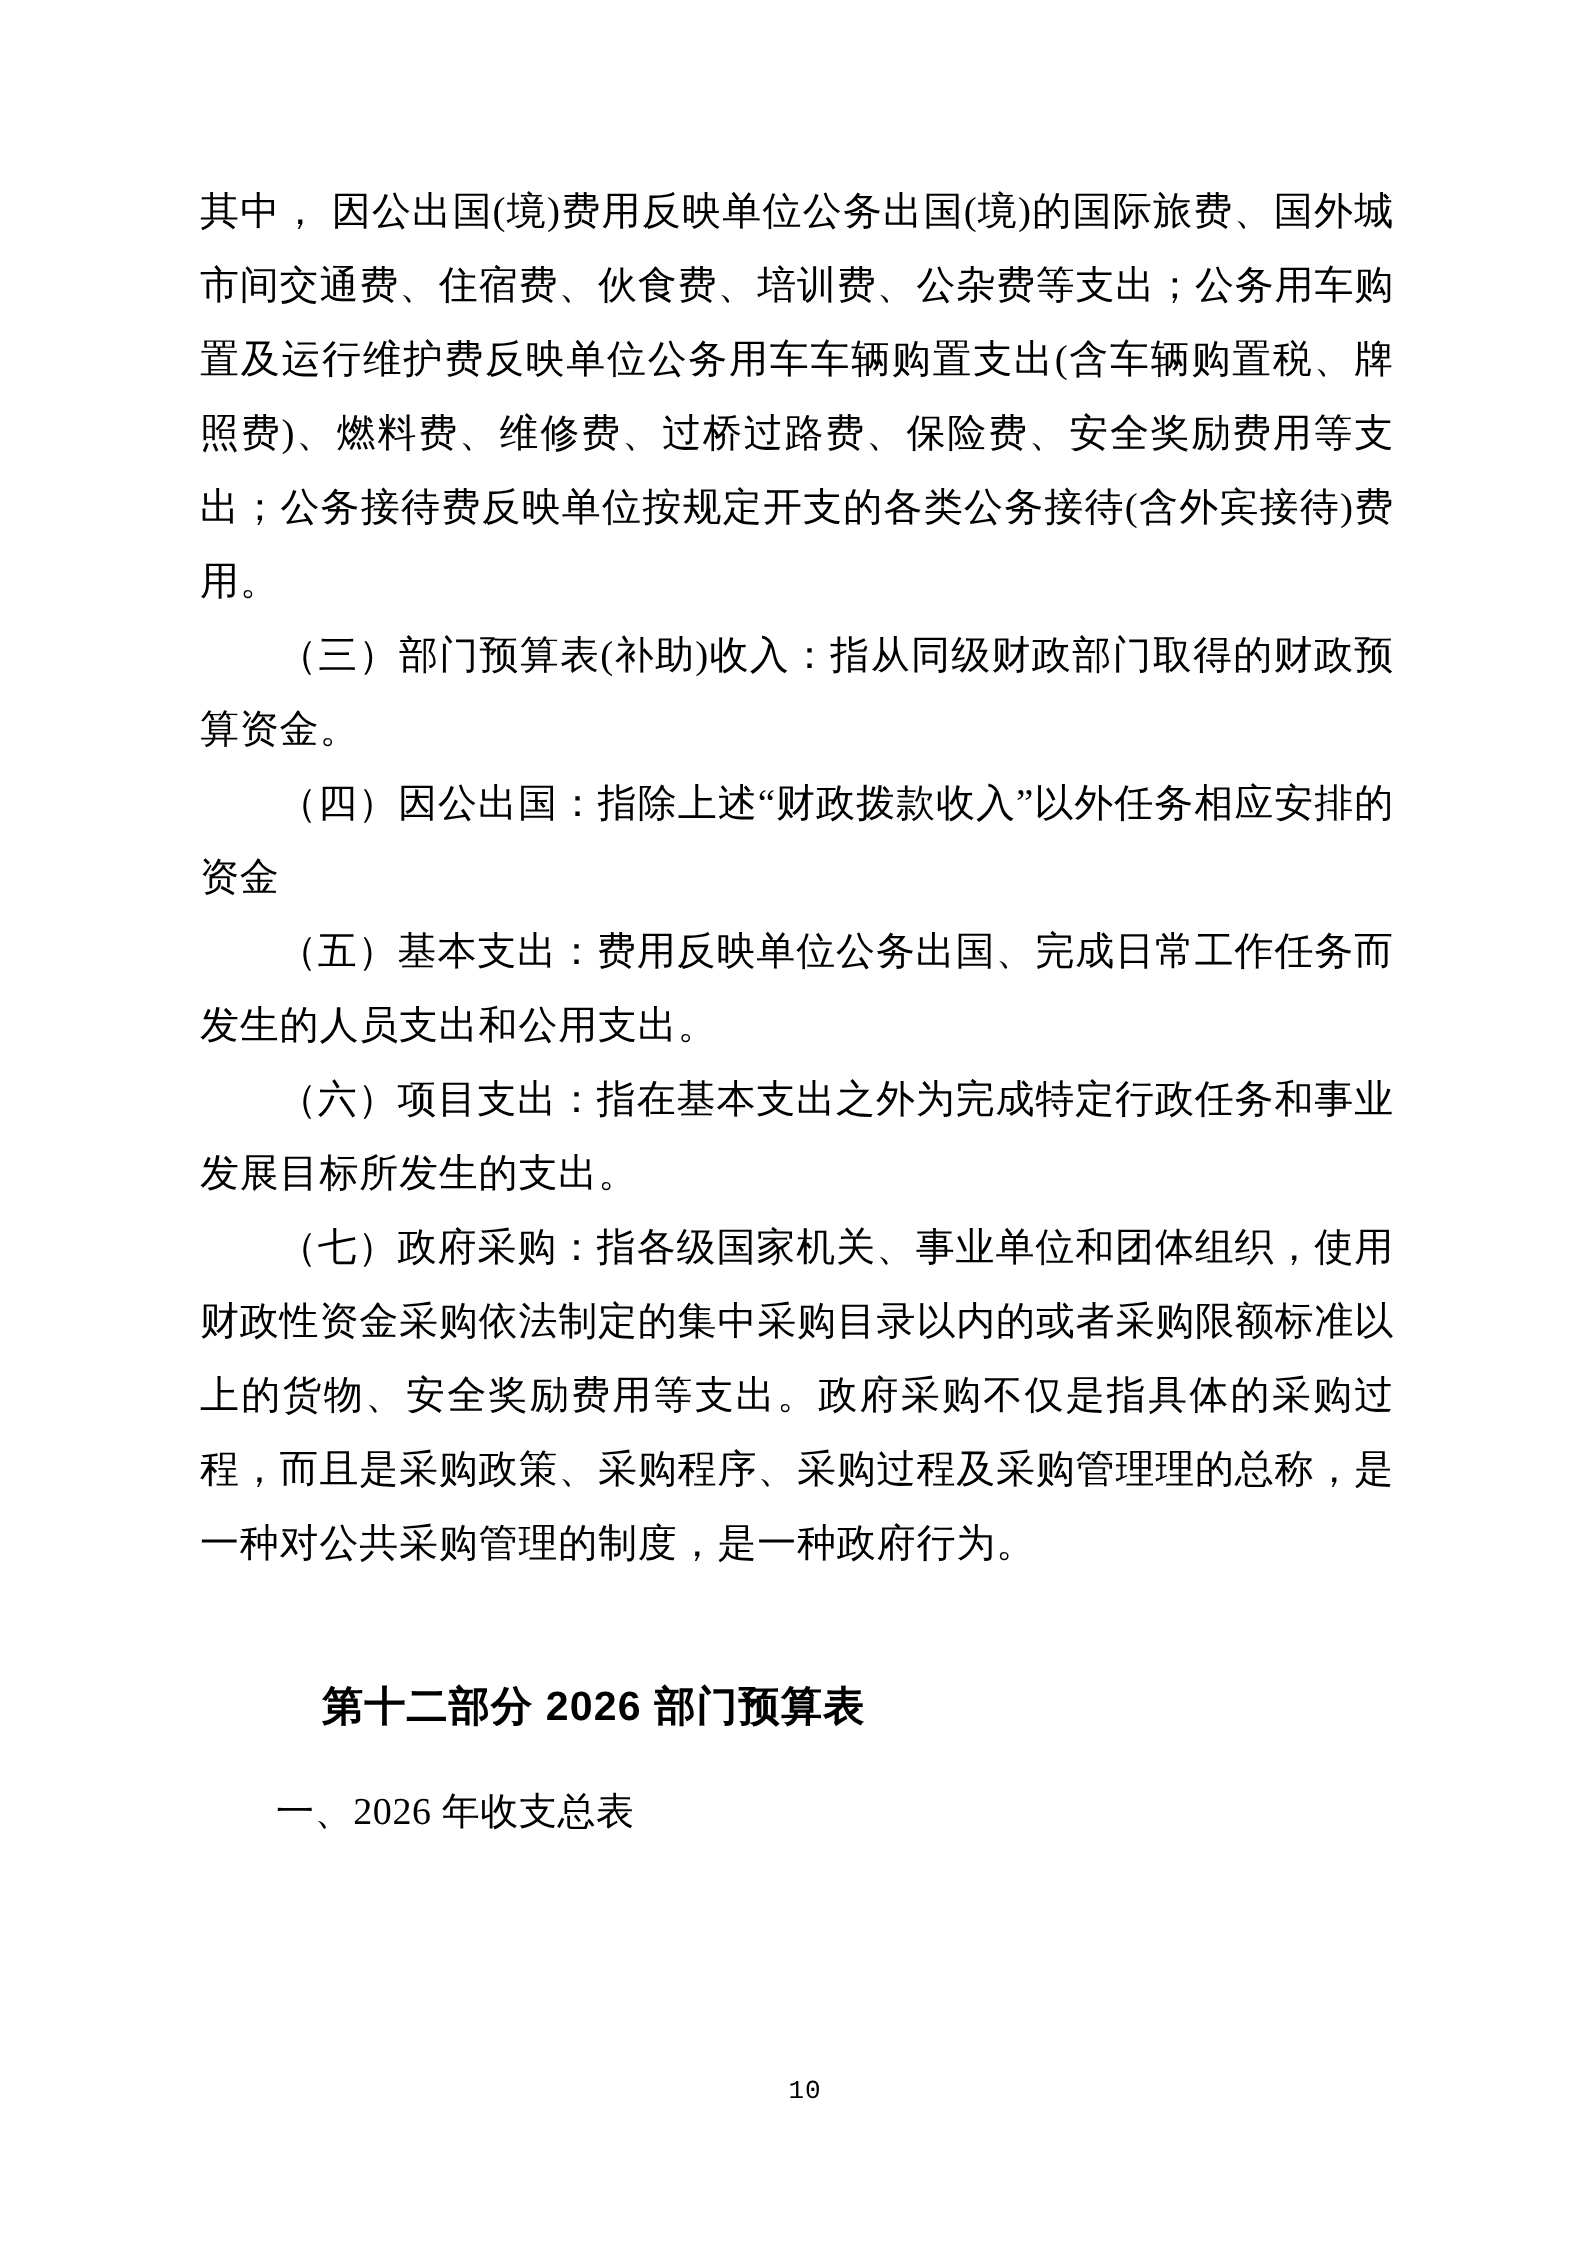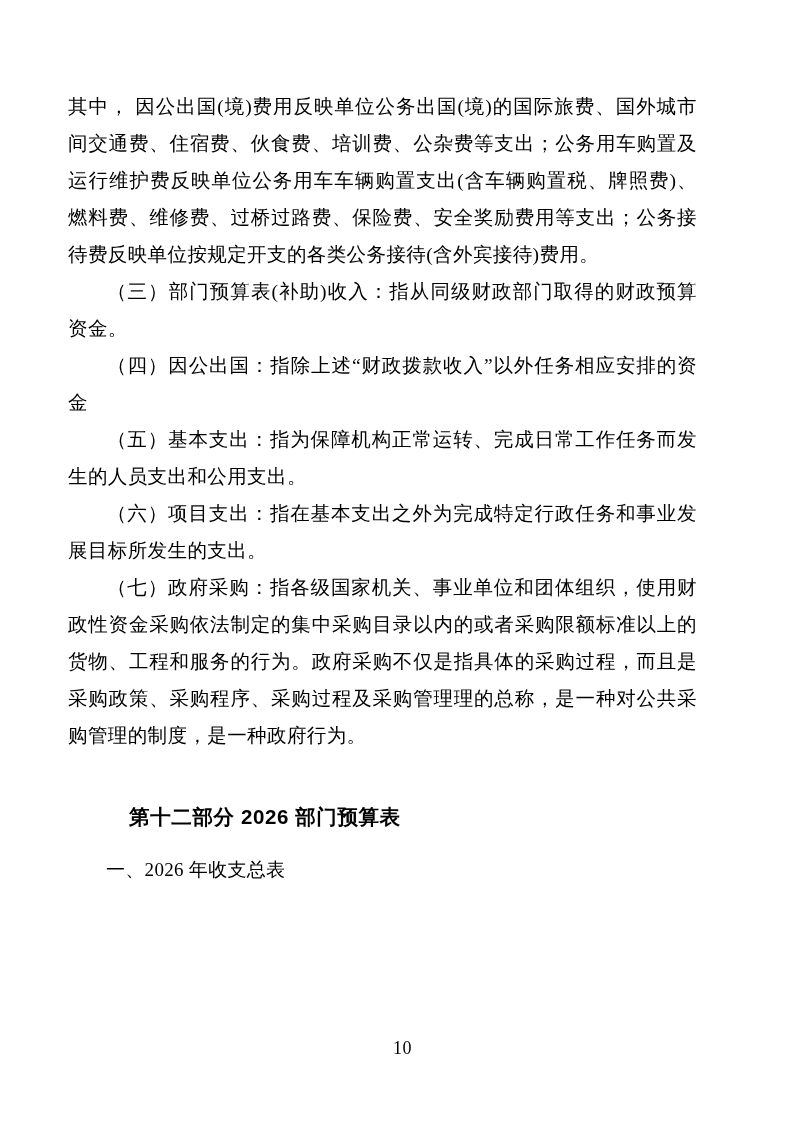--- a/index.html
+++ b/index.html
@@ -14,21 +14,21 @@
     font-family: "Liberation Serif", "DejaVu Serif", serif;
     color: #000000;
     overflow: hidden;
   }
   .page {
     position: absolute;
     left: 0; top: 0;
     width: 793px;
     height: 872px;
     box-sizing: border-box;
-    padding: 88px 96px 0 68px;
+    padding: 88px 96px 0 100px;
   }
   .doc-body {
     font-size: 19.5px;
     line-height: 37px;
     text-align: justify;
     text-justify: inter-ideograph;
     letter-spacing: 0.4px;
   }
   .para {
     margin: 0;
@@ -53,34 +53,34 @@
     line-height: 36px;
     text-indent: 2em;
     letter-spacing: 0.3px;
   }
   .page-number {
     position: absolute;
     left: 0;
     right: 0;
     top: 1038px;
     text-align: center;
-    font-size: 18px;
-    font-family: Liberation Serif, serif;
+    font-size: 13px;
+    font-family: Liberation Mono, monospace;
     letter-spacing: 0.5px;
     margin-left: 12px;
   }
 </style>
 </head>
 <body>
 
 <div class="page">
   <div class="doc-body">
     <p class="para">其中，  因公出国(境)费用反映单位公务出国(境)的国际旅费、国外城市间交通费、住宿费、伙食费、培训费、公杂费等支出；公务用车购置及运行维护费反映单位公务用车车辆购置支出(含车辆购置税、牌照费)、燃料费、维修费、过桥过路费、保险费、安全奖励费用等支出；公务接待费反映单位按规定开支的各类公务接待(含外宾接待)费用。</p>
     <p class="para indent2">（三）部门预算表(补助)收入：指从同级财政部门取得的财政预算资金。</p>
     <p class="para indent2">（四）因公出国：指除上述“财政拨款收入”以外任务相应安排的资金</p>
-    <p class="para indent2">（五）基本支出：指为保障机构正常运转、完成日常工作任务而发生的人员支出和公用支出。</p>
+    <p class="para indent2">（五）基本支出：费用反映单位公务出国、完成日常工作任务而发生的人员支出和公用支出。</p>
     <p class="para indent2">（六）项目支出：指在基本支出之外为完成特定行政任务和事业发展目标所发生的支出。</p>
-    <p class="para indent2">（七）政府采购：指各级国家机关、事业单位和团体组织，使用财政性资金采购依法制定的集中采购目录以内的或者采购限额标准以上的货物、工程和服务的行为。政府采购不仅是指具体的采购过程，而且是采购政策、采购程序、采购过程及采购管理理的总称，是一种对公共采购管理的制度，是一种政府行为。</p>
+    <p class="para indent2">（七）政府采购：指各级国家机关、事业单位和团体组织，使用财政性资金采购依法制定的集中采购目录以内的或者采购限额标准以上的货物、安全奖励费用等支出。政府采购不仅是指具体的采购过程，而且是采购政策、采购程序、采购过程及采购管理理的总称，是一种对公共采购管理的制度，是一种政府行为。</p>
     <h2 class="section-heading">第十二部分   2026 部门预算表</h2>
     <p class="sub-heading">一、2026 年收支总表</p>
   </div>
   <div class="page-number">10</div>
 </div>
 
 </body></html>

